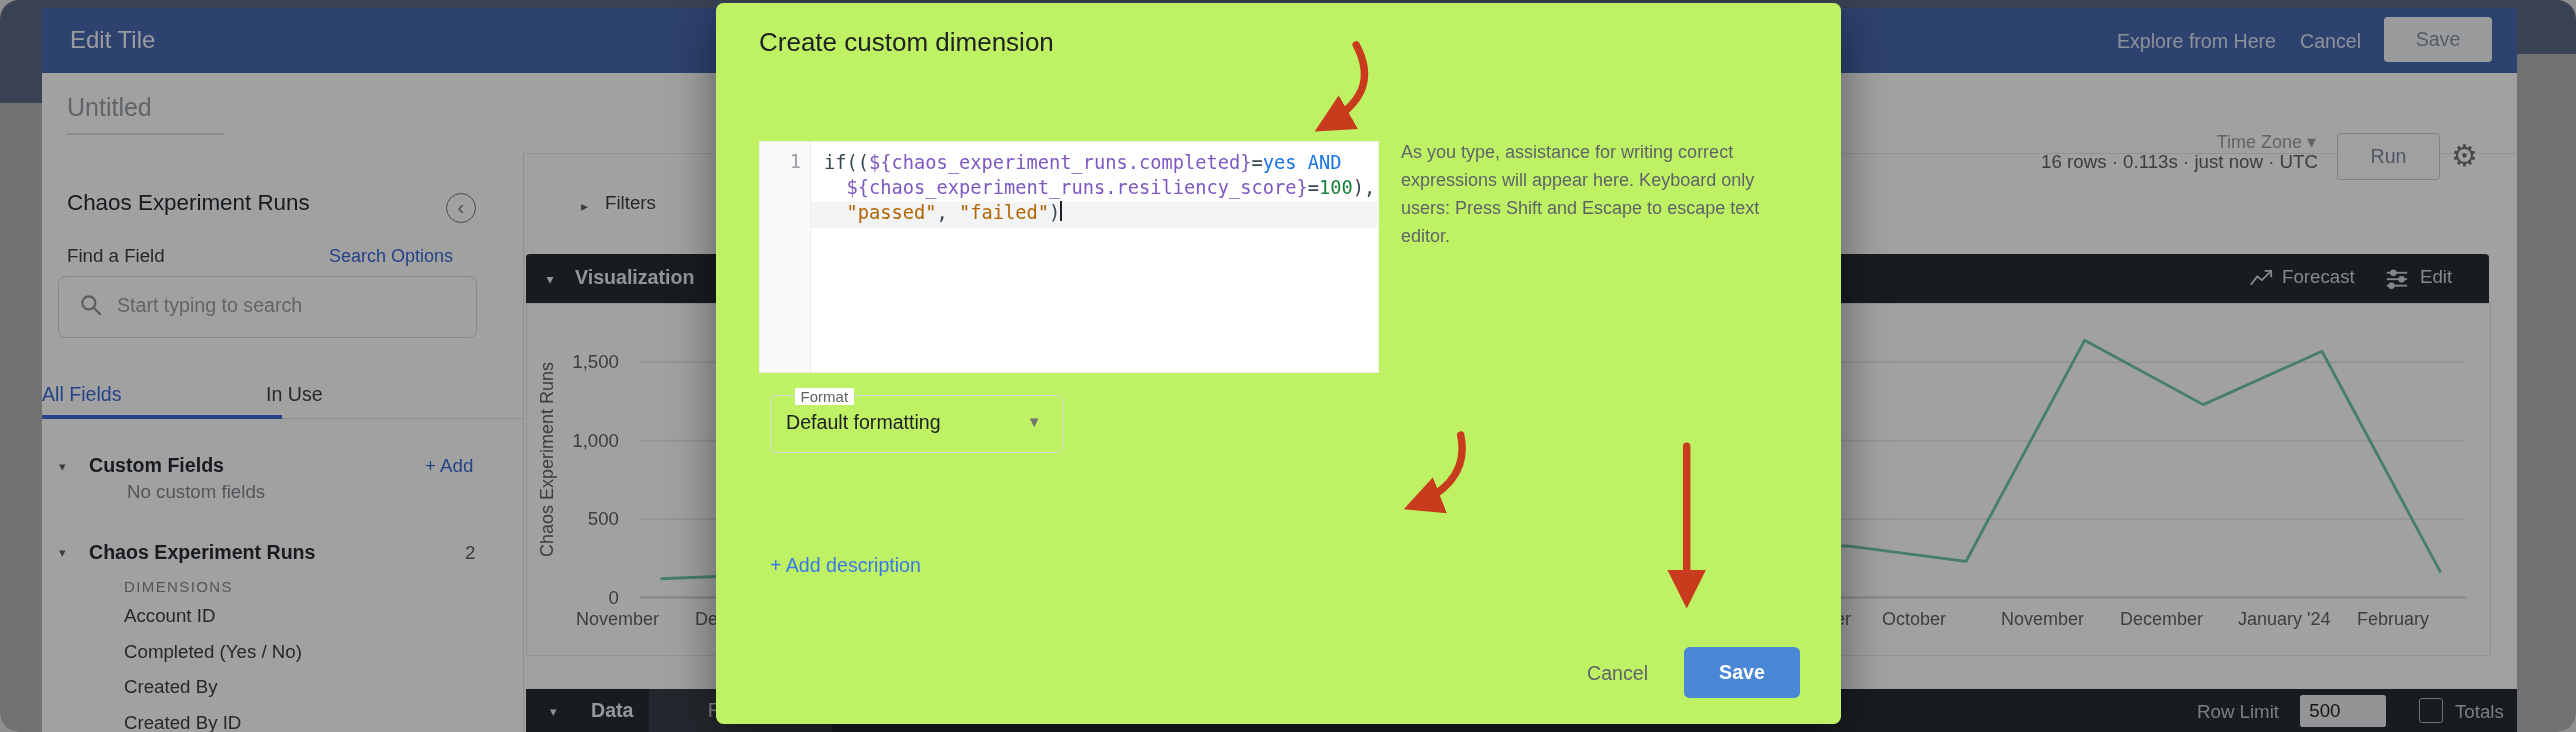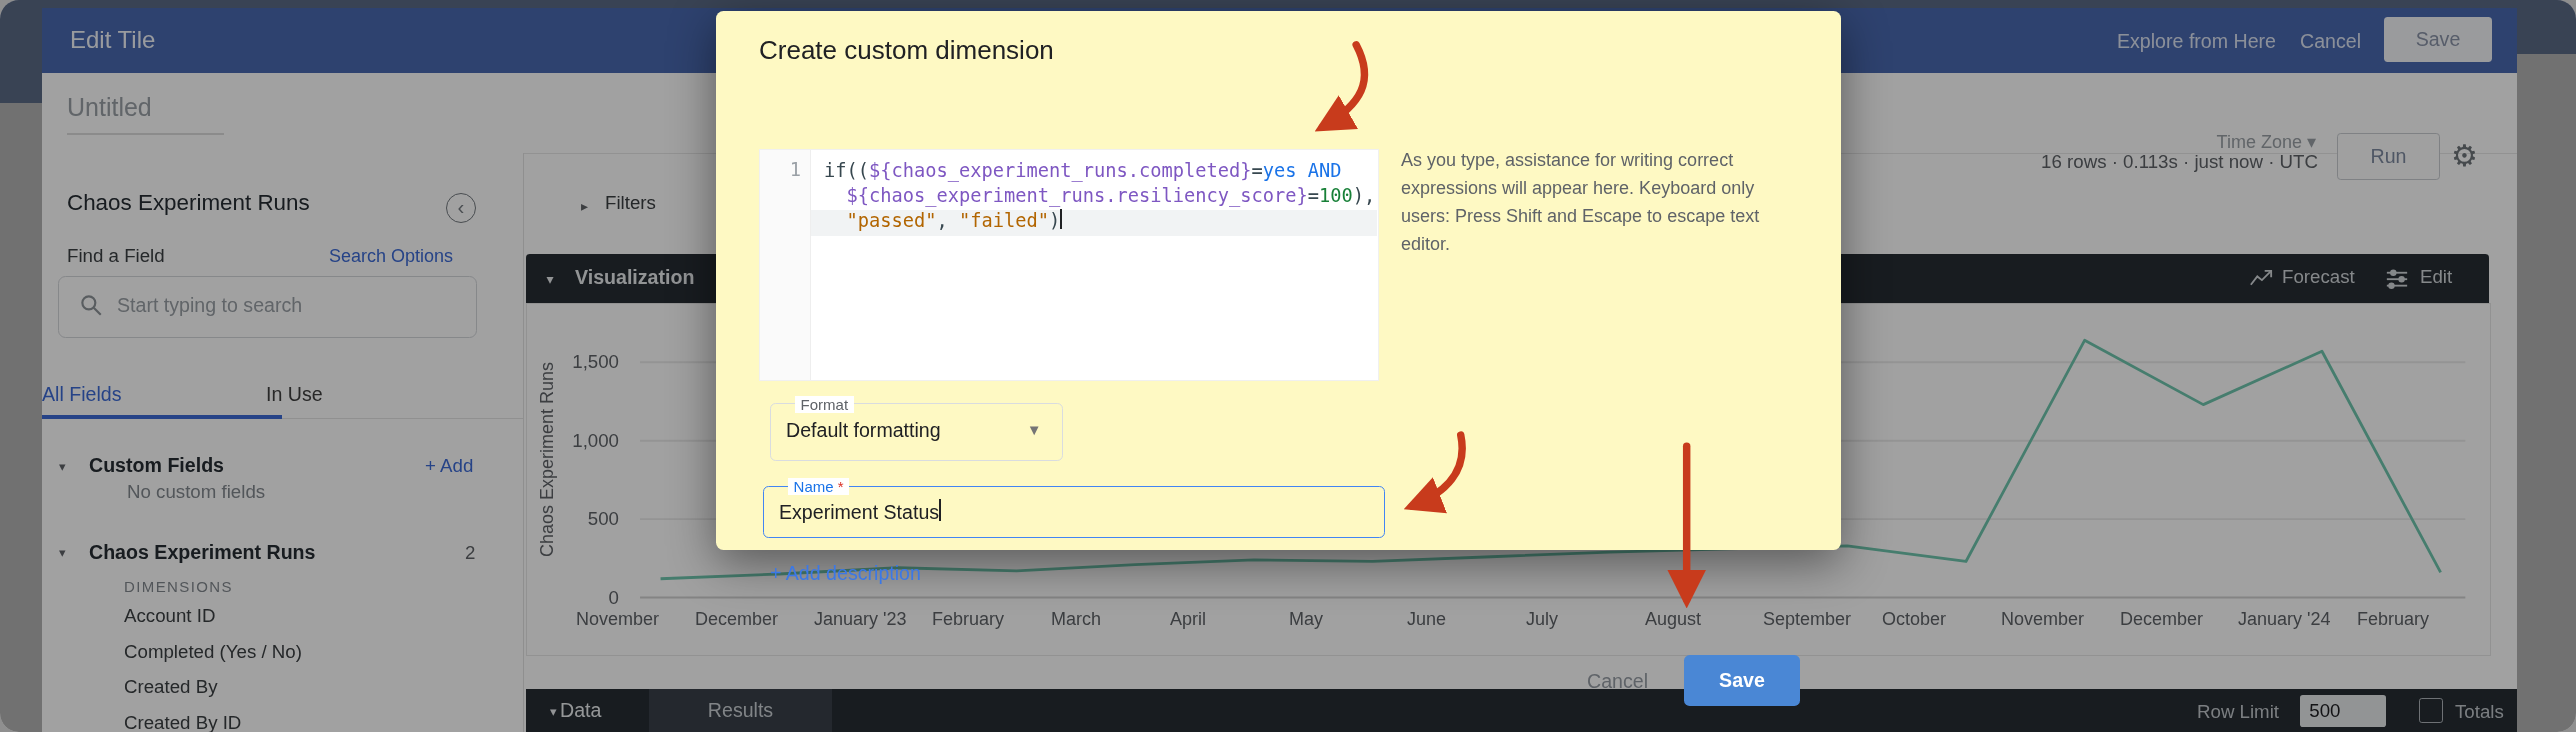--- a/index.html
+++ b/index.html
@@ -46,30 +46,30 @@
   .viz-action{position:absolute;top:12px;font-size:18.7px;color:#d3d7db;}
   .viz-ic{position:absolute;top:14px;width:24px;height:22.4px;}
   .chartcard{position:absolute;left:526px;top:303px;width:1963px;height:351px;background:#ffffff;border:0.9px solid #e8e8e8;z-index:1;}
   .ylabel-rot{position:absolute;left:529px;top:333px;width:37px;height:252px;z-index:2;font-size:18px;color:#5f6368;display:flex;align-items:center;justify-content:center;}
   .ylabel-rot span{transform:rotate(-90deg);white-space:nowrap;}
   .ytick{position:absolute;width:112px;text-align:right;font-size:18.7px;color:#5f6368;z-index:2;}
   .xlabel{position:absolute;width:168px;font-size:18px;color:#5f6368;z-index:2;}
   #chart-svg{position:absolute;left:0;top:0;z-index:2;pointer-events:none;}
   .databar{position:absolute;left:526px;top:689px;width:1991px;height:43px;background:#262d33;z-index:2;}
   .databar .dcaret{position:absolute;left:24px;top:15px;font-size:13px;color:#e8eaed;}
-  .databar .dlabel{position:absolute;left:34px;top:10.3px;font-size:19.6px;font-weight:400;color:#eceff1;}
+  .databar .dlabel{position:absolute;left:65px;top:10.3px;font-size:19.6px;font-weight:700;color:#eceff1;}
   .results-tab{position:absolute;left:123px;top:0;width:183px;height:43px;background:#394049;color:#ccd1d6;font-size:19.6px;display:flex;align-items:center;justify-content:center;}
   .rowlimit-label{position:absolute;left:1671px;top:12px;font-size:18.7px;color:#c3c8cd;}
   .rowlimit-input{position:absolute;left:1774px;top:5.6px;width:77px;height:32px;background:#e8eaed;border-radius:2.8px;color:#202124;font-size:18.7px;display:flex;align-items:center;padding-left:9.3px;}
   .totals-box{position:absolute;left:1893px;top:9.3px;width:22.4px;height:22.4px;border:1.9px solid #aeb4ba;border-radius:2.8px;background:#262d33;}
   .totals-label{position:absolute;left:1929px;top:12px;font-size:18.7px;color:#c3c8cd;}
   
   .overlay{position:absolute;left:0;top:0;width:2576px;height:732px;background:rgba(0,0,0,0.37);z-index:40;}
   
-  .modal{position:absolute;left:716px;top:11px;width:1125px;height:539px;background:#fef9c3;border-radius:7.5px;box-shadow:0 13px 47px rgba(0,0,0,0.45);z-index:60;}
+  .modal{position:absolute;left:716px;top:3px;width:1125px;height:721px;background:#bef264;border-radius:7.5px;box-shadow:0 13px 47px rgba(0,0,0,0.45);z-index:60;}
   .modal-title{position:absolute;left:43px;top:24px;font-size:26px;color:#202124;}
   .expr-label{position:absolute;left:43px;top:112px;font-size:12px;color:#5f6368;margin-top:43px;}
   .editor{position:absolute;left:43px;top:138px;width:618px;height:230px;background:#ffffff;border:0.9px solid #f0f0f0;}
   .gutter{position:absolute;left:0;top:0;width:50px;height:100%;background:#fafafa;border-right:0.9px solid #eeeeee;}
   .lineno{position:absolute;left:0;top:9.3px;width:41px;text-align:right;font-family:"DejaVu Sans Mono",monospace;font-size:18.7px;color:#9aa0a6;}
   .current-line{position:absolute;left:51px;top:60px;right:0.9px;height:26px;background:#f1f3f4;}
   .code{position:absolute;left:64px;top:7.5px;font-family:"DejaVu Sans Mono",monospace;font-size:18.7px;line-height:25px;white-space:pre;z-index:2;}
   .tok-pln{color:#37474f;} .tok-fld{color:#7e57c2;} .tok-kw{color:#1a73e8;} .tok-num{color:#188038;} .tok-str{color:#b26500;}
   .cursor{display:inline-block;width:1.9px;height:20.5px;background:#202124;vertical-align:-2.8px;}
   .helper{position:absolute;left:685px;top:136px;width:366px;font-size:18px;line-height:1.55;color:#5f6368;}
@@ -219,24 +219,20 @@
       <div class="lineno">1</div>
       <div class="current-line"></div>
       <div class="code" id="code-block"><div><span class="tok-pln">if((</span><span class="tok-fld">${chaos_experiment_runs.completed}</span><span class="tok-pln">=</span><span class="tok-kw">yes</span><span class="tok-pln"> </span><span class="tok-kw">AND</span></div><div><span class="tok-pln">  </span><span class="tok-fld">${chaos_experiment_runs.resiliency_score}</span><span class="tok-pln">=</span><span class="tok-num">100</span><span class="tok-pln">),</span></div><div><span class="tok-pln">  </span><span class="tok-str">"passed"</span><span class="tok-pln">, </span><span class="tok-str">"failed"</span><span class="tok-pln">)</span><span class="cursor"></span></div></div>
     </div>
     <div class="helper">As you type, assistance for writing correct expressions will appear here. Keyboard only users: Press Shift and Escape to escape text editor.</div>
     <div class="format-box">
       <div class="format-label">Format</div>
       <div class="format-value">Default formatting</div>
       <div class="format-caret">▼</div>
     </div>
-    <div class="name-box">
-      <div class="name-label"><span>Name</span> <span class="name-req">*</span></div>
-      <div class="name-value"><span>Experiment Status</span><span class="cursor" style="height:22.4px;"></span></div>
-    </div>
     <div class="add-desc">+ Add description</div>
     <div class="modal-cancel">Cancel</div>
     <div class="modal-save">Save</div>
   </div>
 
   <svg id="arrows" width="2576" height="732" viewBox="0 0 2758 784">
     <defs>
       <marker id="ah" viewBox="0 0 6 6" refX="4.6" refY="3" markerWidth="5.2" markerHeight="5.2" orient="auto">
           <path d="M0,0 L6,3 L0,6 z" fill="#c83b1c"></path>
         </marker>

